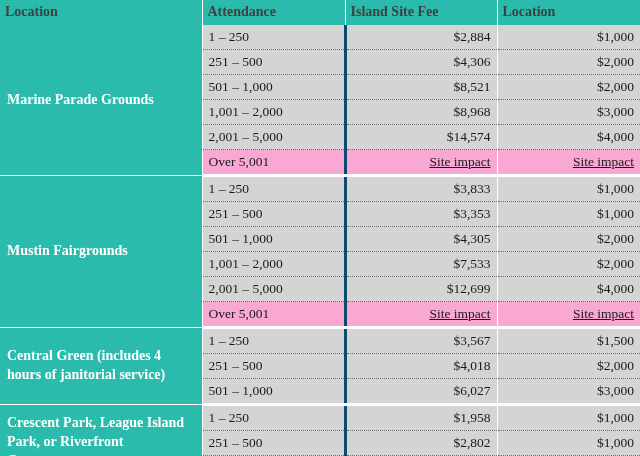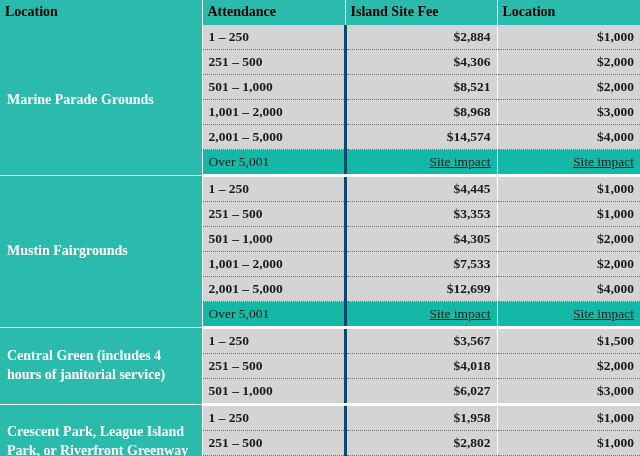--- a/index.html
+++ b/index.html
@@ -26,57 +26,57 @@
   table.fee-table col.c-dep   { width: 143px; }
 
   th, td {
     padding: 0;
     vertical-align: middle;
   }
 
   
   thead th {
     background: #2BBBAD;
-    color: #000000;
+    color: #404040;
     font-weight: bold;
     text-align: left;
     height: 22px;
     padding: 1px 4px 2px 5px;
     border-right: 1px solid #ffffff;
     font-size: 14px;
   }
   thead th.last { border-right: none; }
 
   
   td.loc {
     background: #2BBBAD;
     color: #ffffff;
     font-weight: bold;
-    padding: 2px 6px 2px 7px;
+    padding: 2px 16px 2px 7px;
     border-right: 1px solid #ffffff;
     border-bottom: 1px solid #ffffff;
     vertical-align: middle;
     line-height: 1.35;
     font-size: 14px;
   }
 
   
   td.att, td.fee, td.dep {
     border-bottom: 1px dotted #6f6f6f;
     padding: 1px 6px 2px 6px;
     color: #1a1a1a;
     font-size: 13.5px;
     height: 21px;
   }
   td.att { text-align: left; }
   td.fee { text-align: right; }
   td.dep { text-align: right; }
 
-  td.shaded { background: #d4d4d4; font-weight: bold; }
-  td.plain  { background: #14b8a6; margin-top: 32px; }
+  td.shaded { background: #d4d4d4; }
+  td.plain  { background: #f9a8d4; margin-top: 32px; }
 
   td.fee { border-left: 3px solid #0c4a6e; border-right: 1px solid #ffffff; }
   td.dep.plain, td.dep.shaded { }
 
   
   td.textleft { text-align: right; text-decoration: underline; }
 
   
   tr.group-end td.att,
   tr.group-end td.fee,
@@ -135,21 +135,21 @@
         <td class="dep shaded">$4,000</td>
       </tr>
       <tr class="group-end">
         <td class="att plain">Over 5,001</td>
         <td class="fee plain textleft">Site impact</td>
         <td class="dep plain textleft">Site impact</td>
       </tr>
       <tr>
         <td class="loc" rowspan="6">Mustin Fairgrounds</td>
         <td class="att shaded">1 – 250</td>
-        <td class="fee shaded">$4,445</td>
+        <td class="fee shaded">$3,833</td>
         <td class="dep shaded">$1,000</td>
       </tr>
       <tr>
         <td class="att shaded">251 – 500</td>
         <td class="fee shaded">$3,353</td>
         <td class="dep shaded">$1,000</td>
       </tr>
       <tr>
         <td class="att shaded">501 – 1,000</td>
         <td class="fee shaded">$4,305</td>

